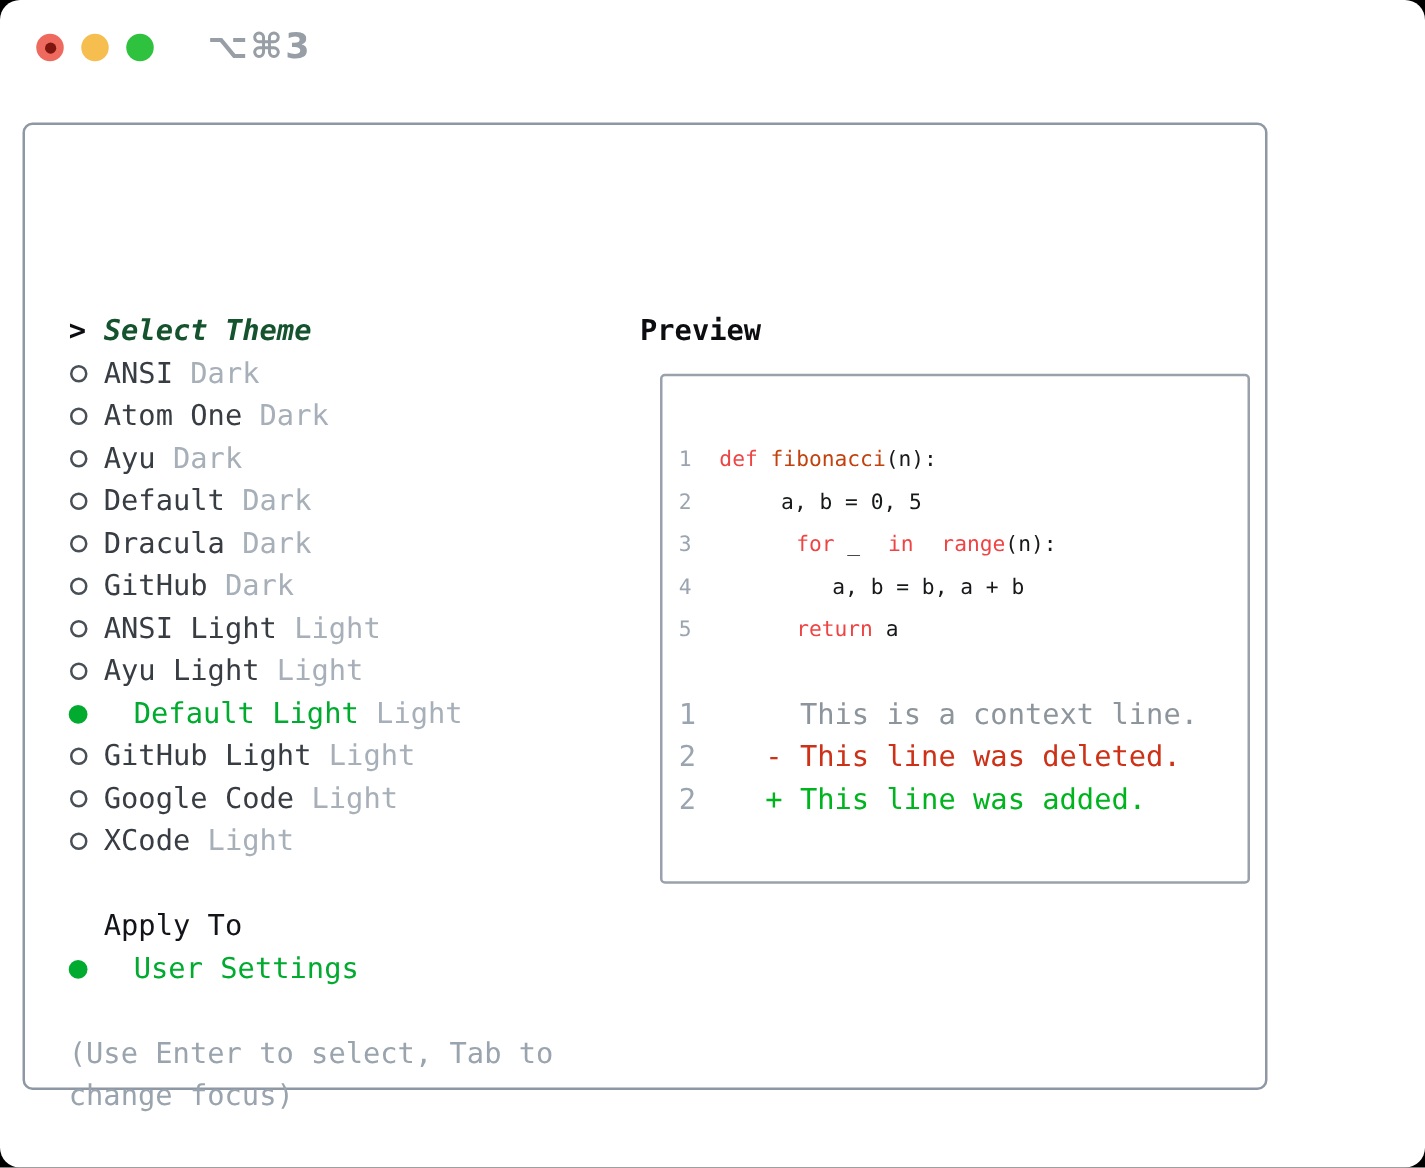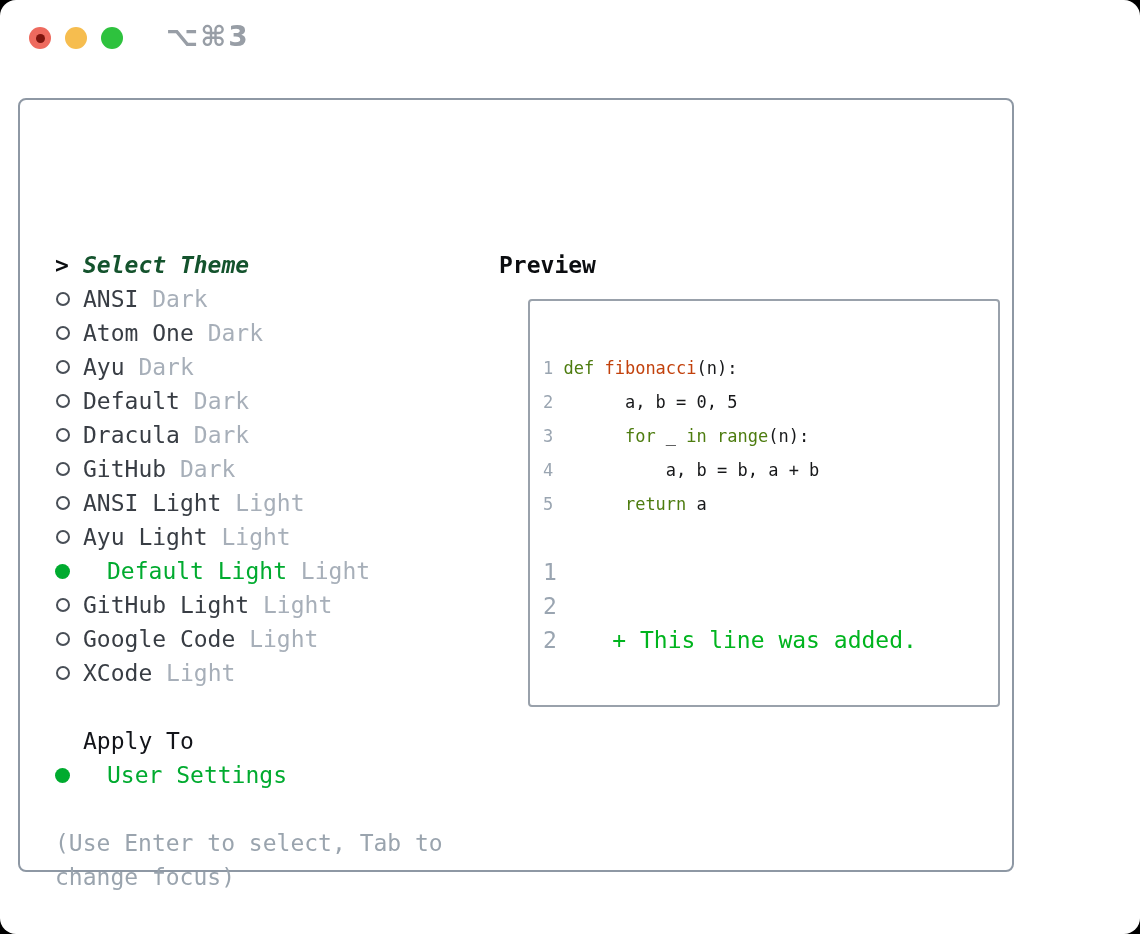--- a/index.html
+++ b/index.html
@@ -36,33 +36,33 @@
   .ring{width:10px;height:10px;border:2.5px solid #494f57;border-radius:50%;margin-left:1px;}
   .dot{width:15px;height:15px;border-radius:50%;background:#00ab2f;}
   .hdr{font-weight:bold;color:#14532d;font-style:italic;}
   .name{color:#383d44;}
   .name.sel{color:#00ab2f;margin-left:24px;}
   .suffix{color:#a7afb9;}
   .applyhdr{color:#121419;}
   .hint{color:#9aa4ae;}
   
   .preview-title{
-    position:absolute;left:479px;top:148px;height:34px;line-height:34px;
+    position:absolute;left:492px;top:148px;height:34px;line-height:34px;
     font-size:23px;font-weight:bold;color:#0b0d10;
   }
   .pbox{
     position:absolute;left:508px;top:199px;width:472px;height:408px;
     border:2px solid #99a1ab;border-radius:4px;box-sizing:border-box;
     background:#fff;padding:50px 0 0 13px;overflow:hidden;
   }
   .pline{height:34px;display:flex;align-items:center;white-space:pre;}
   .pline.code{font-size:17px;}
   .pline.diff{font-size:23px;}
   .tk-num{color:#9aa5b1;}
-  .tk-kw{color:#4d7c0f;}
+  .tk-kw{color:#ef4444;margin-left:12px;}
   .tk-fn{color:#c2410c;}
   .tk-plain{color:#17181a;}
   .tk-ctx{color:#8d959c;}
   .tk-del{color:#cd3118;}
   .tk-add{color:#00b41e;}
 </style>
 </head>
 <body>
 
 <div class="window">
@@ -100,19 +100,19 @@
         <div class="mrow"><span class="hint">change focus)</span></div>
       </div>
     <div class="preview-title">Preview</div>
     <div class="pbox" id="pbox">
         <div class="pline code"><span class="tk-num">1 </span><span class="tk-kw">def </span><span class="tk-fn">fibonacci</span><span class="tk-plain">(n):</span></div>
         <div class="pline code"><span class="tk-num">2 </span><span class="tk-plain">      a, b = 0, 5</span></div>
         <div class="pline code"><span class="tk-num">3 </span><span class="tk-plain">      </span><span class="tk-kw">for</span><span class="tk-plain"> _ </span><span class="tk-kw">in</span><span class="tk-plain"> </span><span class="tk-kw">range</span><span class="tk-plain">(n):</span></div>
         <div class="pline code"><span class="tk-num">4 </span><span class="tk-plain">          a, b = b, a + b</span></div>
         <div class="pline code"><span class="tk-num">5 </span><span class="tk-plain">      </span><span class="tk-kw">return</span><span class="tk-plain"> a</span></div>
         <div class="pline blank"></div>
-        <div class="pline diff"><span class="tk-num">1</span></div>
-        <div class="pline diff"><span class="tk-num">2</span></div>
+        <div class="pline diff"><span class="tk-num">1</span><span class="tk-ctx">      This is a context line.</span></div>
+        <div class="pline diff"><span class="tk-num">2</span><span class="tk-del">    - This line was deleted.</span></div>
         <div class="pline diff"><span class="tk-num">2</span><span class="tk-add">    + This line was added.</span></div>
       </div>
   </div>
 
 </div>
 
 </body></html>

